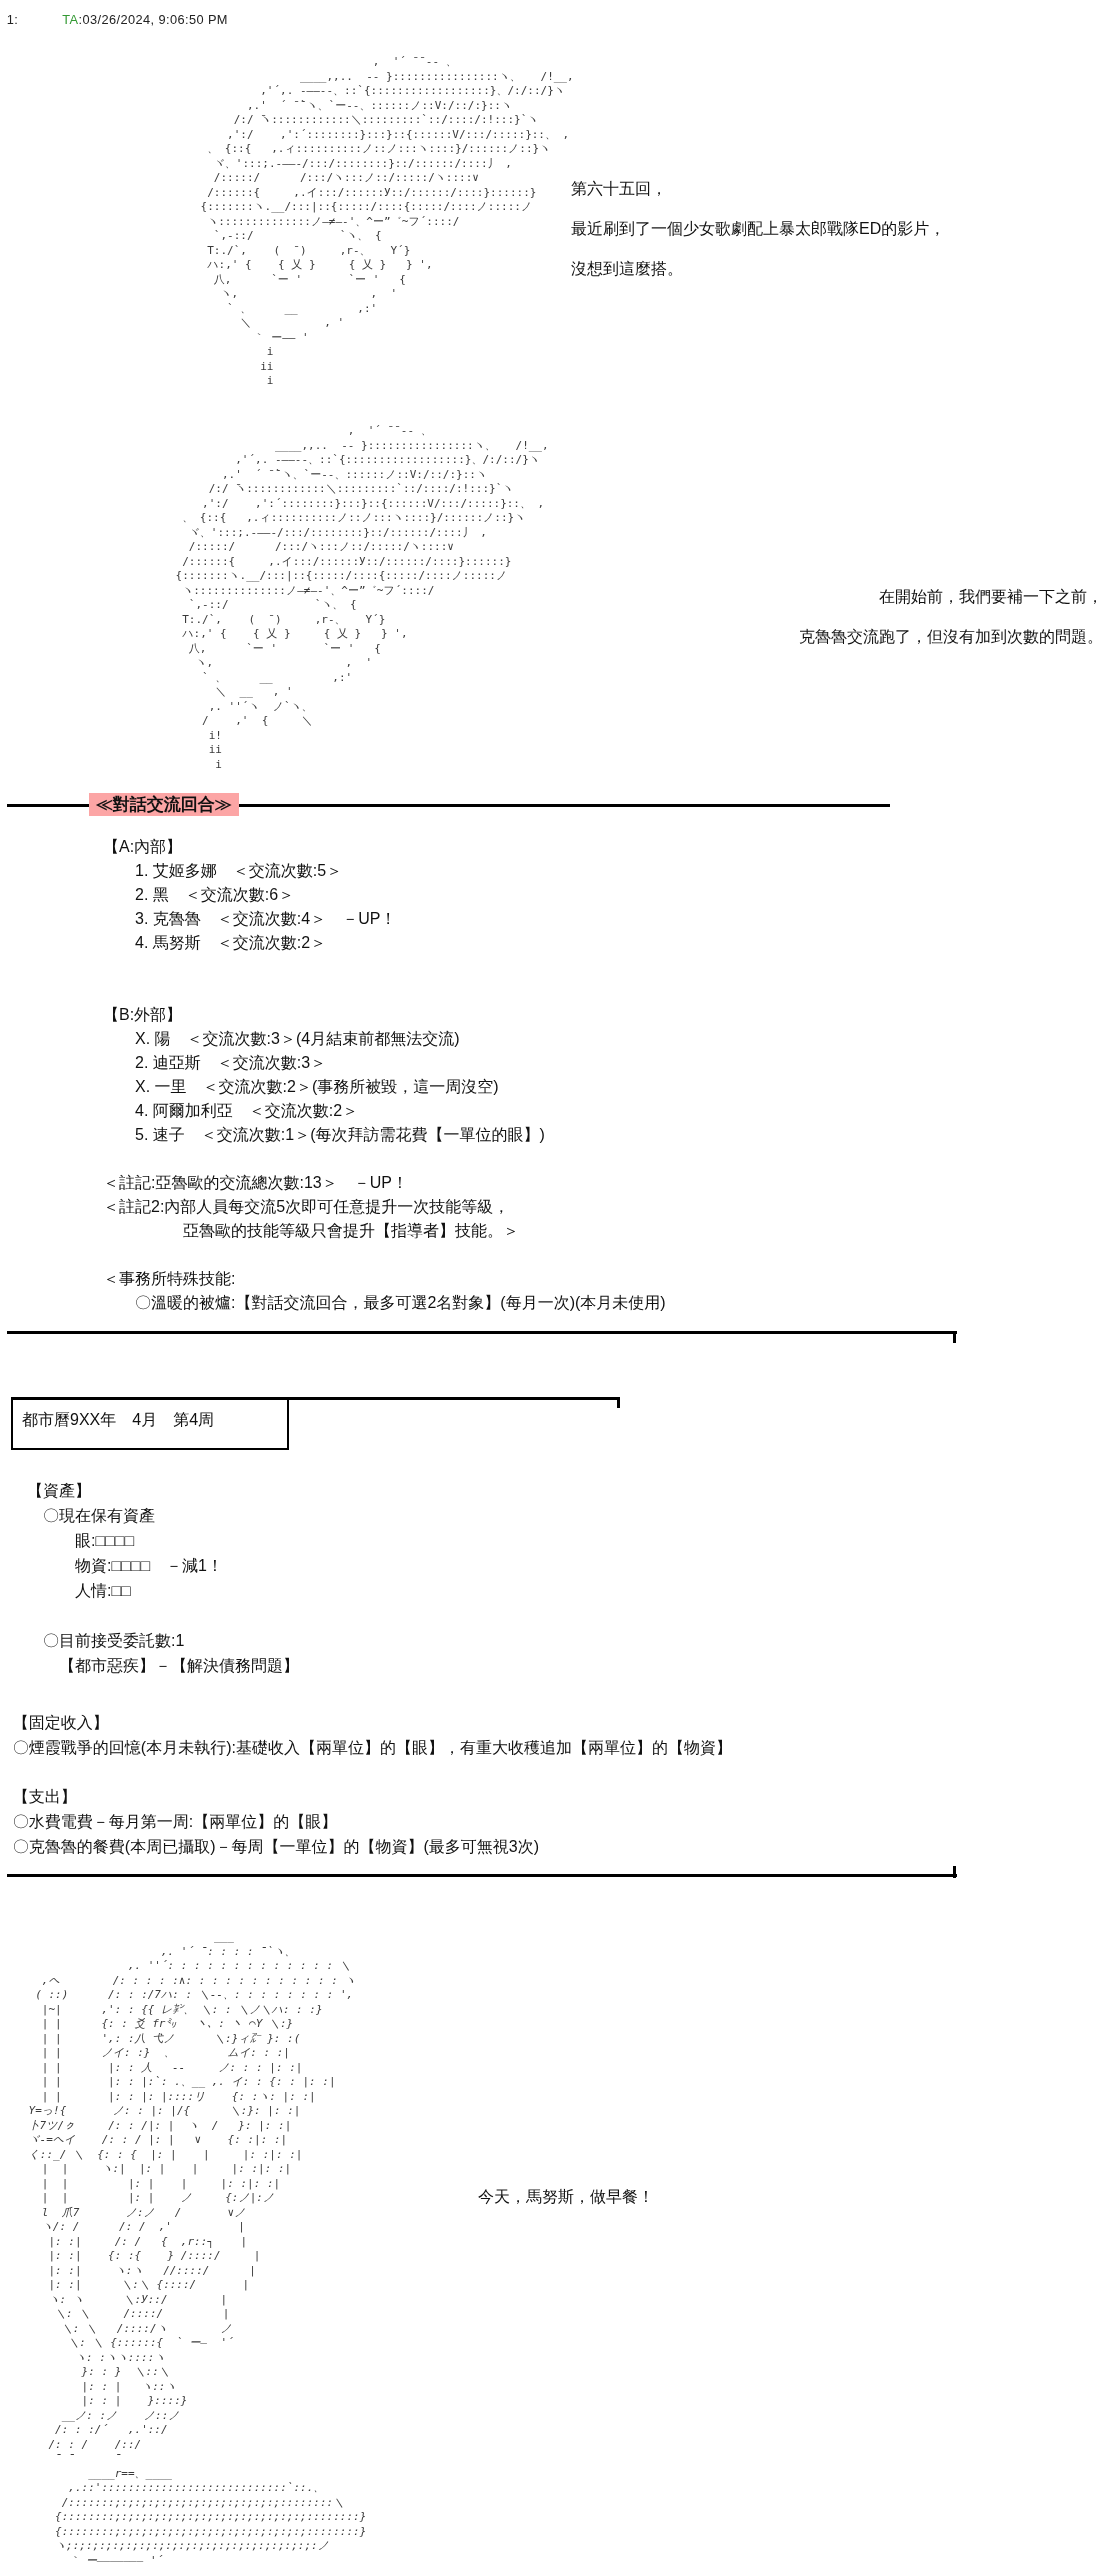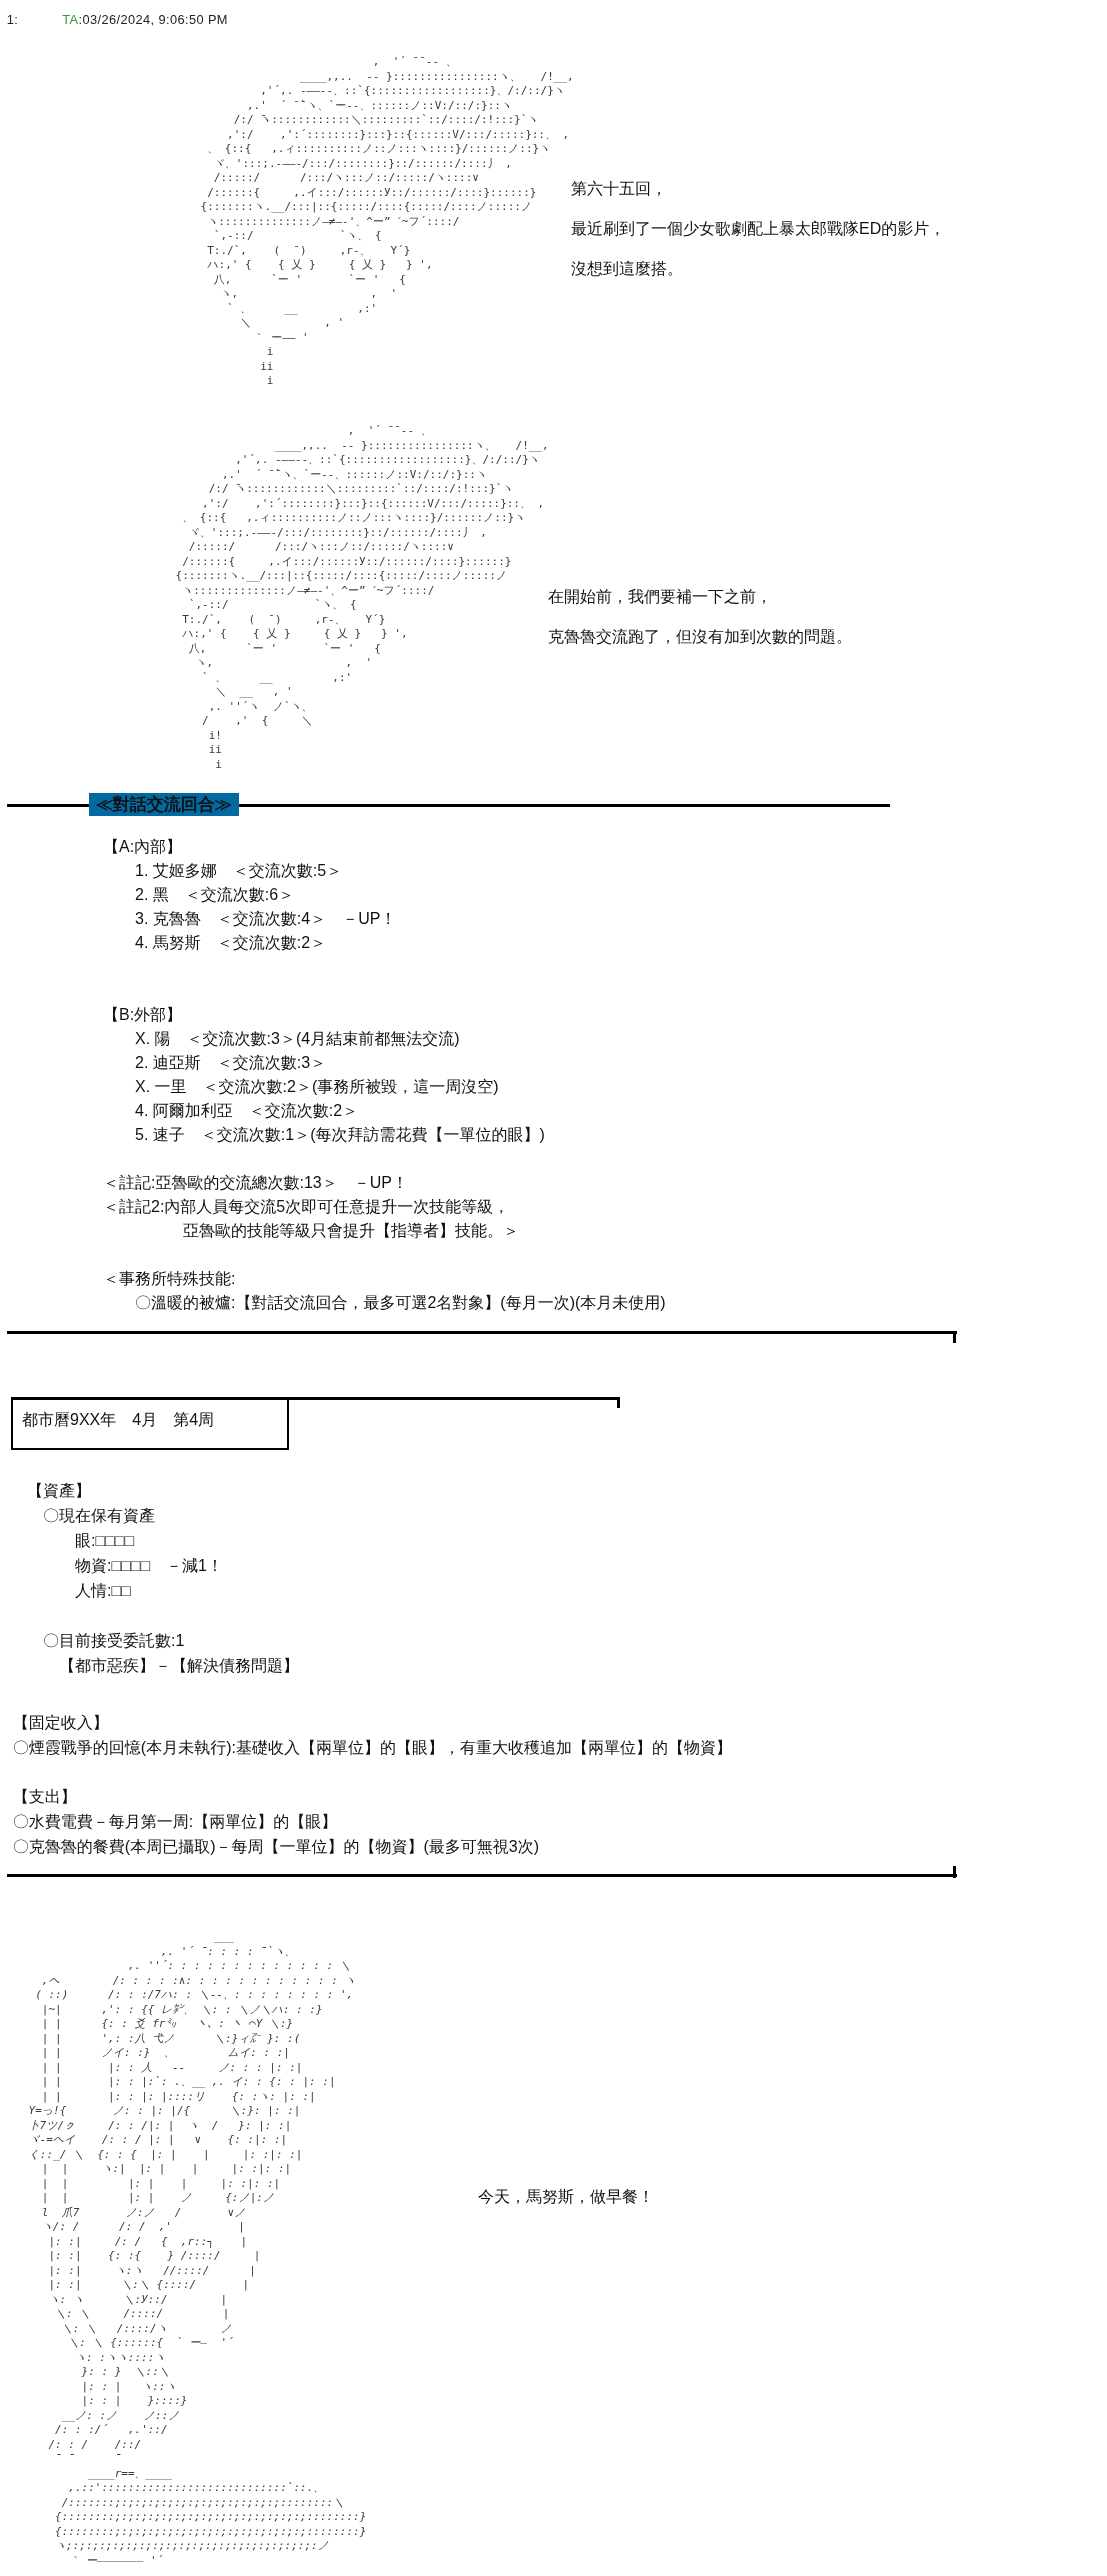--- a/index.html
+++ b/index.html
@@ -28,21 +28,21 @@
     position: absolute;
     font-size: 16px; line-height: 40px;
     white-space: pre-line;
     color: #111111;
   }
   .hline { position: absolute; background: #000000; }
   .vtick { position: absolute; background: #000000; }
   .section-label {
     position: absolute;
     font-size: 17px; font-weight: bold;
-    background: #0369a1; padding: 0 6.8px;
+    background: #fca5a5; padding: 0 6.8px;
     color: #111111;
   }
   .textblock {
     position: absolute;
     font-family: "Liberation Sans", sans-serif;
     font-size: 16px; line-height: 24px;
     white-space: pre;
     color: #111111;
     margin: 0;
   }
@@ -109,21 +109,21 @@
    八,      `ー '       `ー '   {
     ヽ,                    ,  '
      ` 、     __         ,:'
        ＼  __   , '
       ,. ''´ヽ  ノ`ヽ、
      /    ,'  {     ＼
       i!
       ii
        i</pre>
 
-<div class="dlg" style="left:548px; top:577px; width:528px;">在開始前，我們要補一下之前，
+<div class="dlg" style="left:575px; top:577px; width:528px;text-align:right;">在開始前，我們要補一下之前，
 克魯魯交流跑了，但沒有加到次數的問題。</div>
 
 <div class="hline" style="left:6.8px; top:804px; width:883px; height:2.6px;"></div>
 <div class="section-label" style="left:89px; top:793px;">≪對話交流回合≫</div>
 
 <pre class="textblock" style="left:103px; top:835px;">【A:內部】
 　　1. 艾姬多娜　＜交流次數:5＞
 　　2. 黑　＜交流次數:6＞
 　　3. 克魯魯　＜交流次數:4＞　－UP！
 　　4. 馬努斯　＜交流次數:2＞

